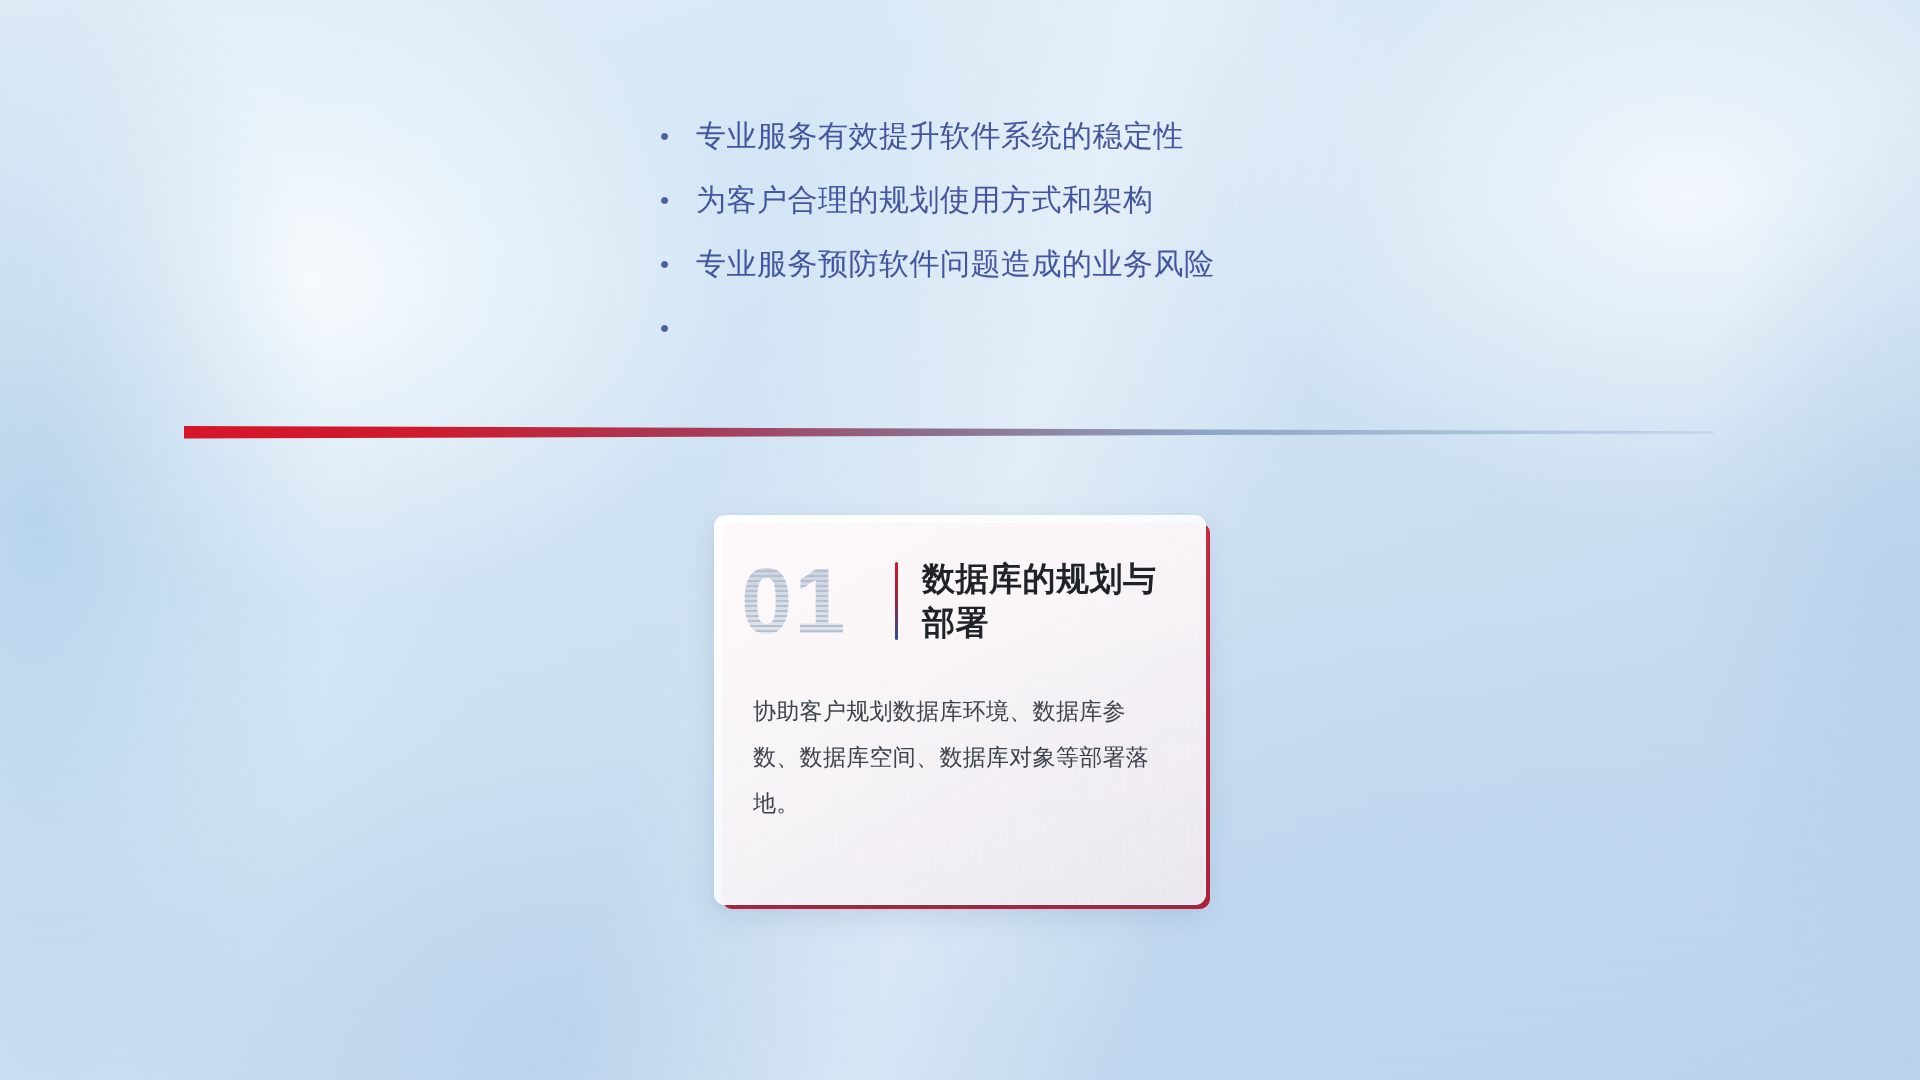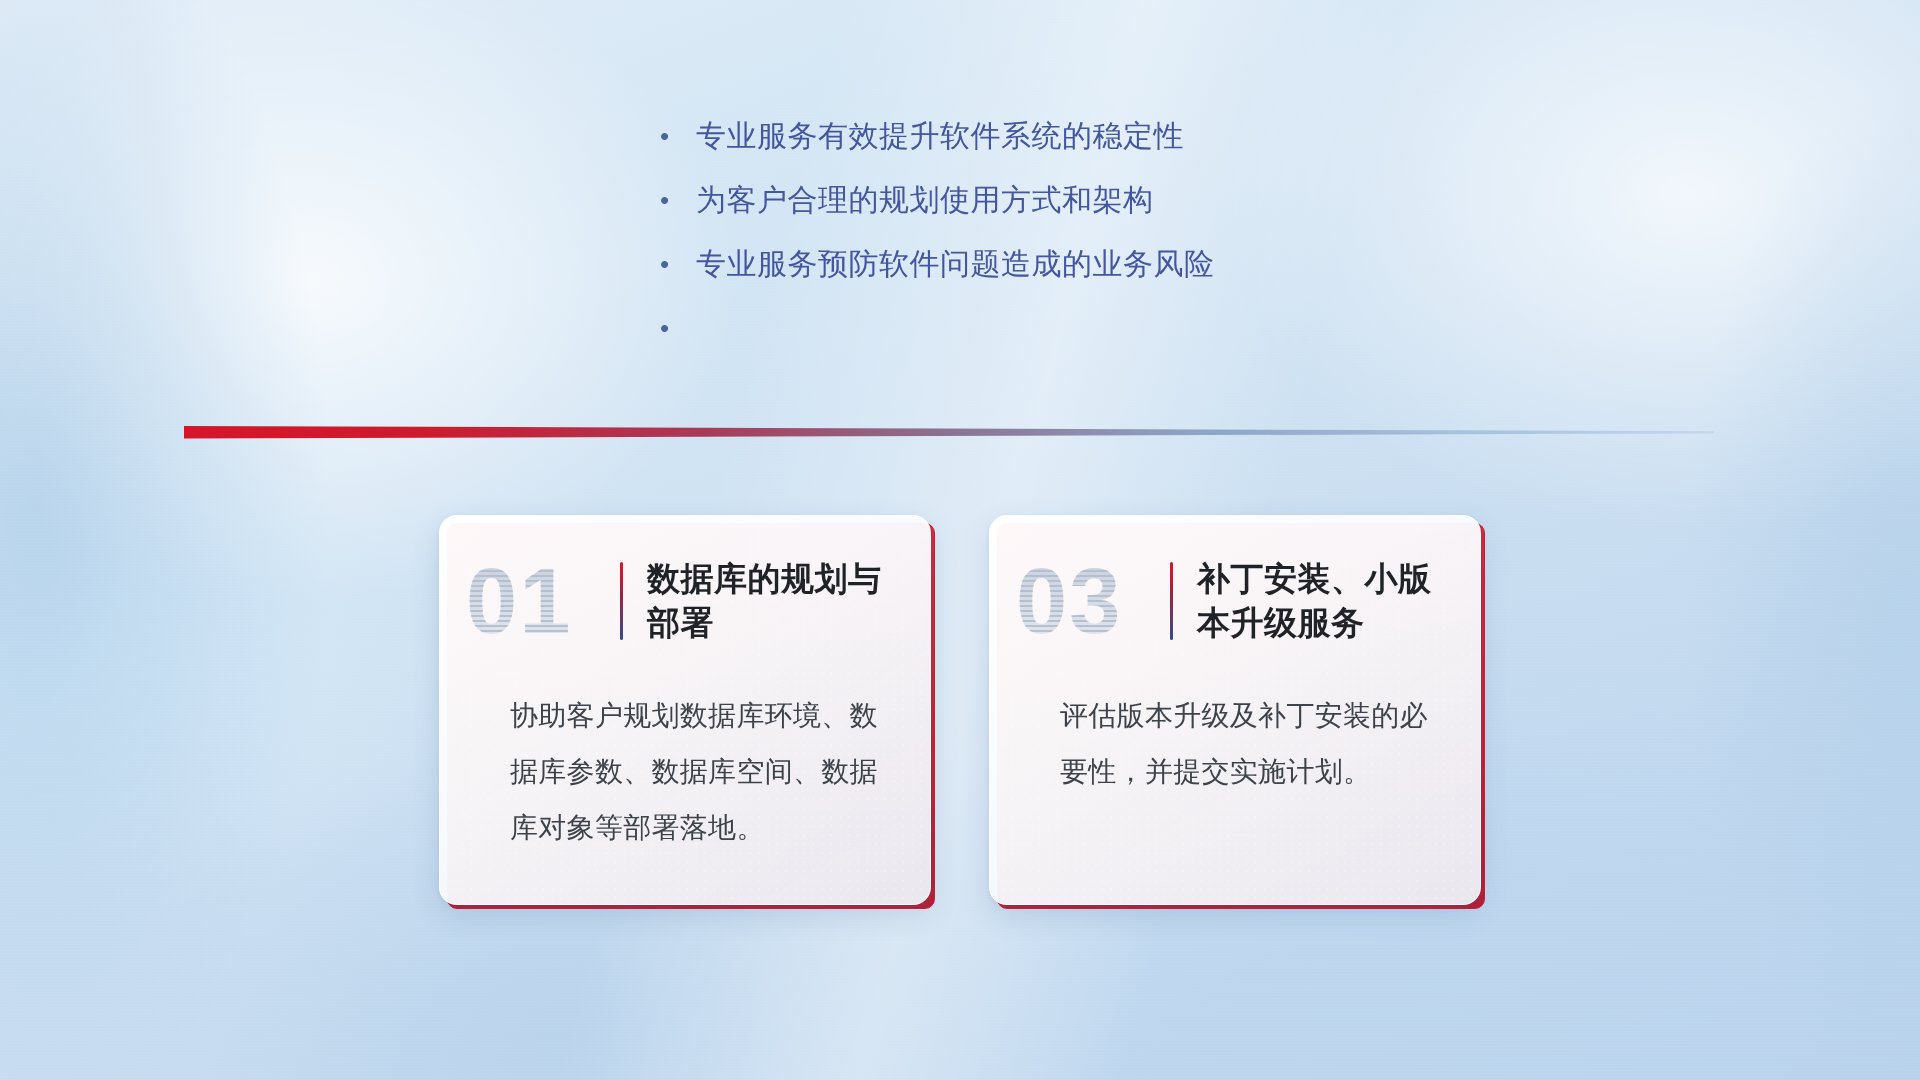--- a/index.html
+++ b/index.html
@@ -75,21 +75,21 @@
   
   .card-accent{
     position:absolute; left:8px; top:8px; right:-4px; bottom:-4px;
     border:1.5px solid #cf1225;
     border-radius:10px;
     background:linear-gradient(180deg,#d62030 0%,#b6142a 100%);
     opacity:.95;
   }
   .card{
     position:absolute; left:0; top:0; width:492px; height:390px;
-    border-radius:18px;
+    border-radius:11px;
     background:
       linear-gradient(150deg, rgba(255,255,255,.97) 0%, rgba(250,252,254,.97) 38%, rgba(243,247,251,.96) 70%, rgba(236,242,249,.95) 100%);
     border:1px solid rgba(255,255,255,.95);
     box-shadow:0 10px 28px rgba(60,95,140,.16), 0 2px 5px rgba(60,95,140,.08);
     overflow:hidden;
   }
   .card::after{
     content:"";position:absolute;inset:0;pointer-events:none;
     background-image:radial-gradient(rgba(255,255,255,.85) 1px, rgba(0,0,0,0) 1px);
     background-size:9px 9px;
@@ -134,25 +134,24 @@
   .card-title{
     font-size:33px;
     line-height:1.34;
     color:#1f2327;
     font-weight:700;
     letter-spacing:.5px;
   }
   .card-body{
     position:relative; z-index:2;
     padding:2px 38px 0 38px;
-    font-size:28px;
+    font-size:23px;
     line-height:2.0;
     color:#3d434a;
     letter-spacing:.3px;
-    margin-left:32px;
   }
 </style>
 </head>
 <body>
 
 <div class="stage">
 
   <div class="bullets">
     <div class="bullet-row">
       <div class="bullet-dot">•</div>
@@ -198,28 +197,15 @@
             <span>01</span>
           </div>
           <div class="card-rule"></div>
           <div class="card-title">数据库的规划与部署</div>
         </div>
         <div class="card-body">协助客户规划数据库环境、数据库参数、数据库空间、数据库对象等部署落地。</div>
       </div>
     </div>
 
 
-    <div class="card-outer">
-      <div class="card-accent"></div>
-      <div class="card">
-        <div class="card-head">
-          <div class="card-num">
-            <span>03</span>
-          </div>
-          <div class="card-rule"></div>
-          <div class="card-title">补丁安装、小版本升级服务</div>
-        </div>
-        <div class="card-body">评估版本升级及补丁安装的必要性，并提交实施计划。</div>
-      </div>
-    </div>
 
   </div>
 </div>
 
 </body></html>

